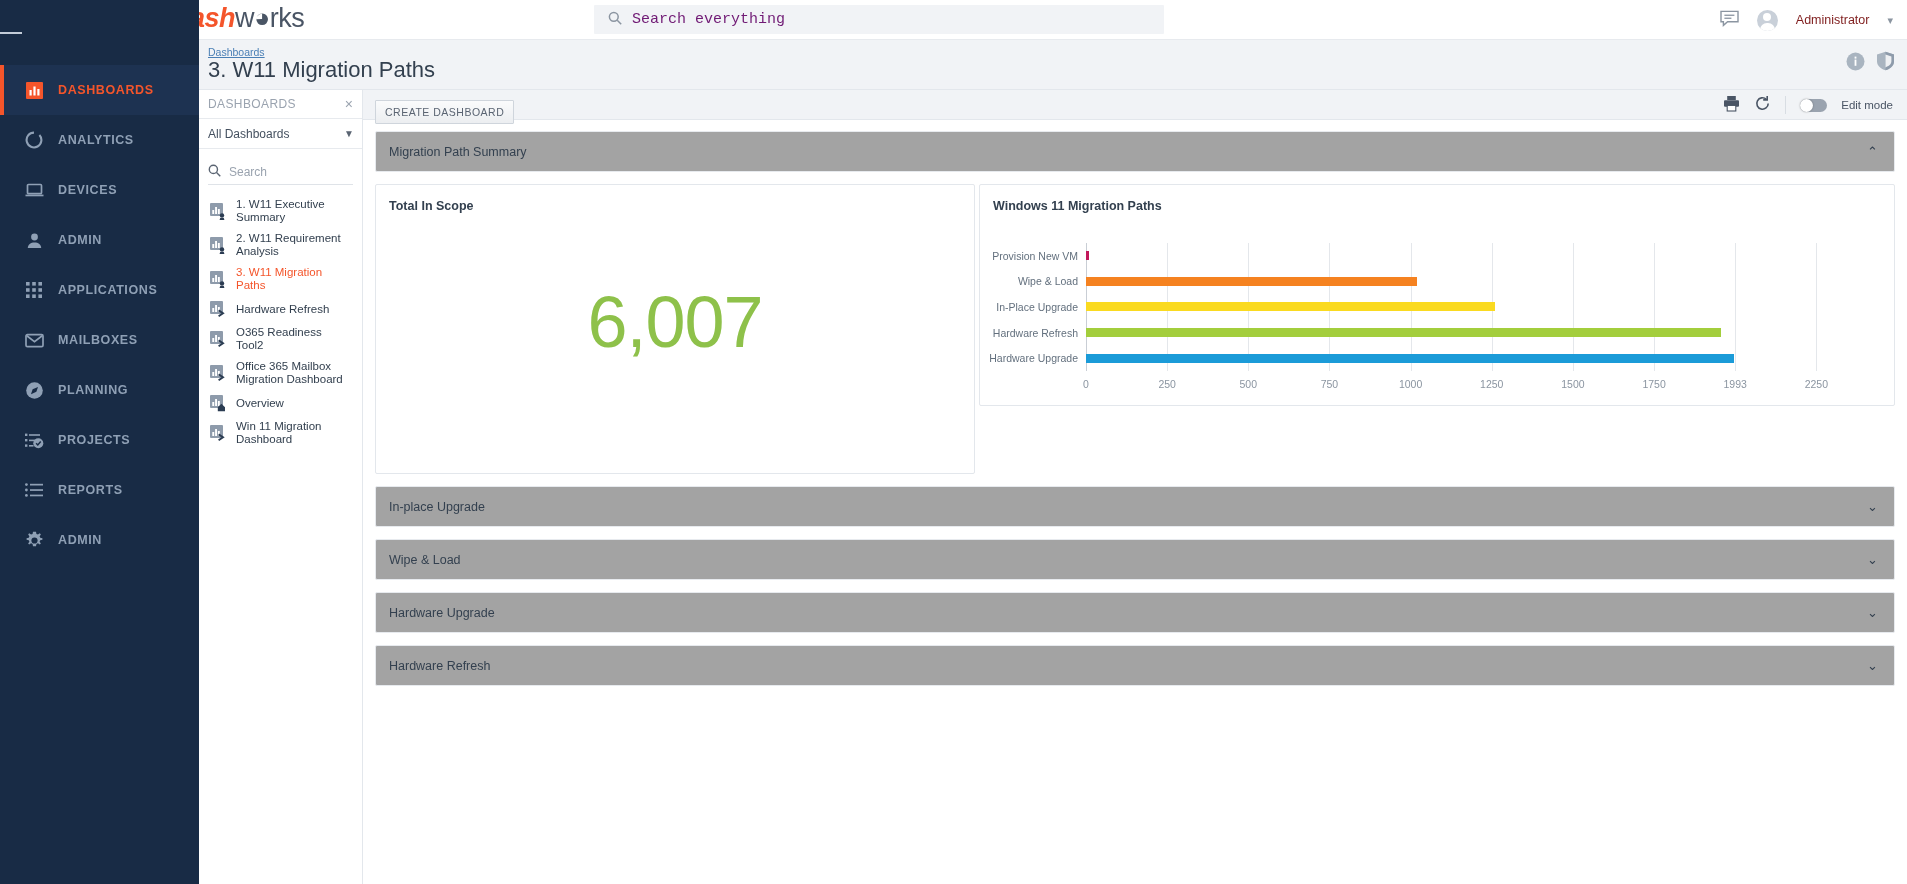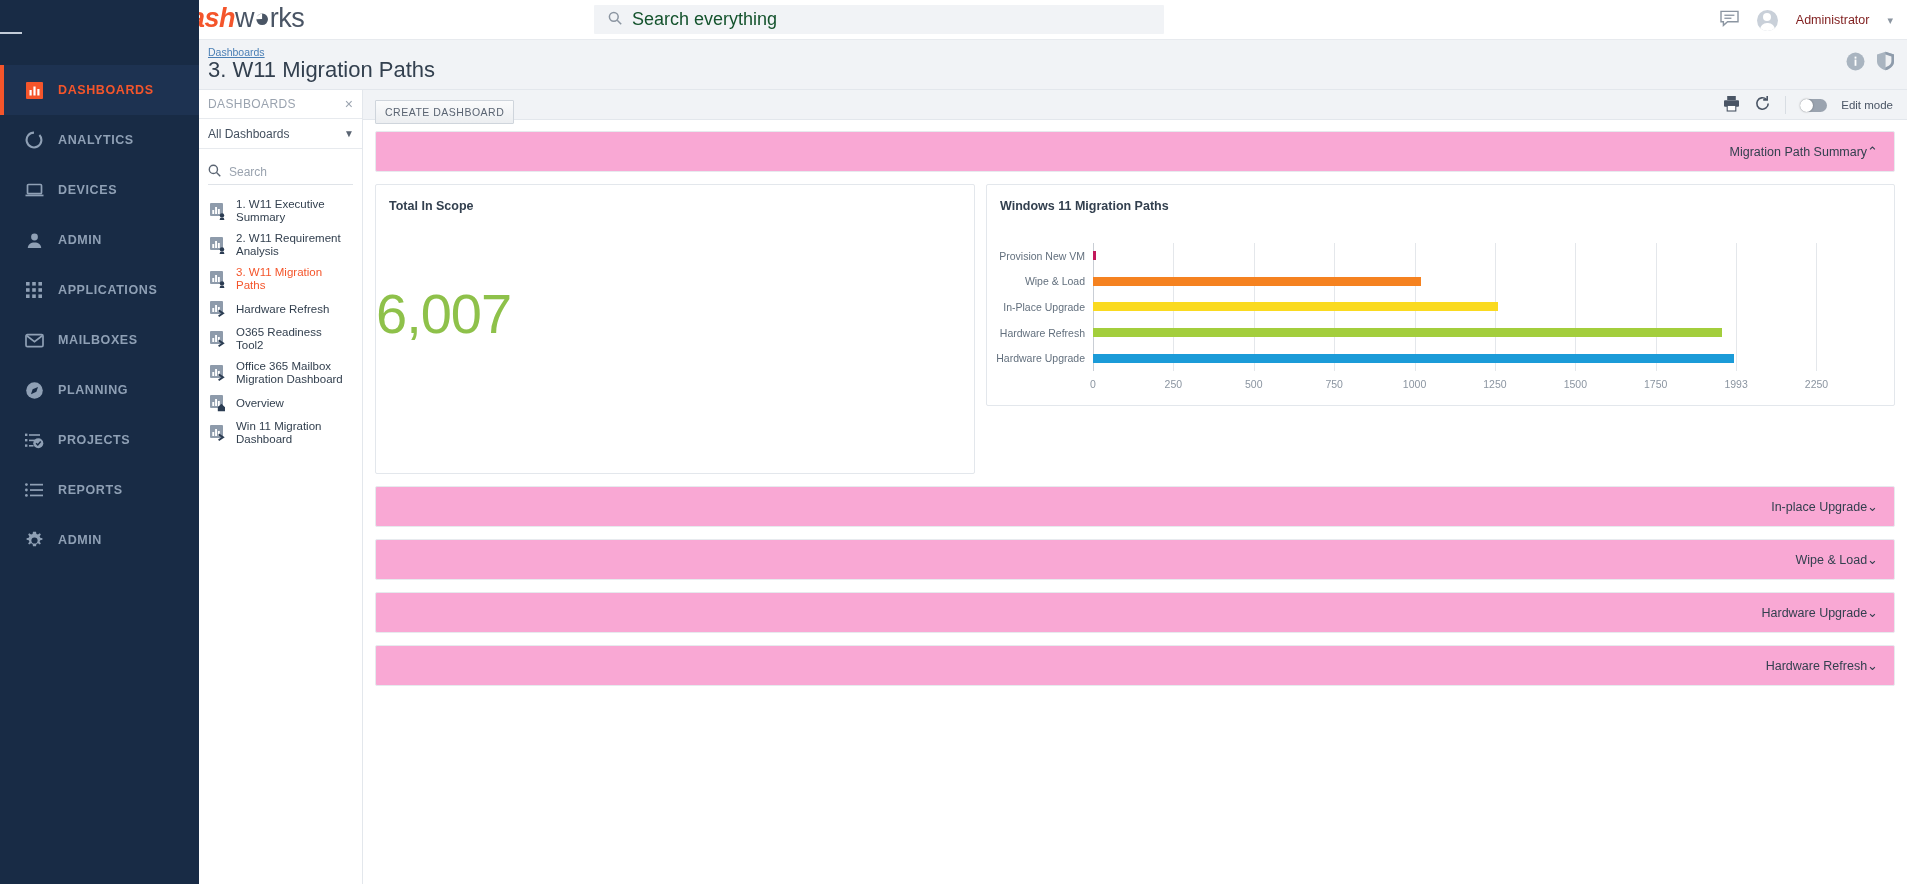--- a/index.html
+++ b/index.html
@@ -53,21 +53,21 @@
     font-size: 27px; font-weight: bold; letter-spacing:-.5px;
   }
   #brand .dash { color:#f4552b; font-style: italic; font-weight: 900; }
   #brand .works { color:#4a5565; font-weight:500; }
   #brand .gl { color:#4a5565; }
   #searchwrap {
     position:absolute; left:395px; top:5px; width:570px; height:29px;
     background:#f1f3f6; display:flex; align-items:center; padding-left:14px;
     gap:10px; border-radius:1px; cursor:text;
   }
-  #searchwrap .ph { color:#14532d; font-size:18px; }
+  #searchwrap .ph { color:#701a75; font-size:15px;font-family:Liberation Mono, monospace; }
   #topright {
     position:absolute; right:14px; top:0; height:40px; display:flex; align-items:center; gap:18px;
   }
   #topright .uname { color:#7f1d1d; font-size:12.5px; }
   .avatar {
     width:21px; height:21px; border-radius:50%; background:#c9d0d9; position:relative; overflow:hidden;
   }
   .avatar::before { content:""; position:absolute; width:8px; height:8px; border-radius:50%; background:#fff; left:6.5px; top:3.5px; }
   .avatar::after { content:""; position:absolute; width:15px; height:9px; border-radius:7px 7px 0 0; background:#fff; left:3px; top:13px; }
 
@@ -134,35 +134,35 @@
   #toolright .sep { width:1px; height:18px; background:#d8dde3; }
   .toggle {
     width:27px; height:13px; border-radius:7px; background:#9aa3af; position:relative; cursor:pointer;
   }
   .toggle .knob { position:absolute; width:13px; height:13px; border-radius:50%; background:#fff; left:0; top:0; box-shadow:0 0 2px rgba(0,0,0,.35); }
   #toolright .emlabel { font-size:11.5px; color:#4a5565; }
 
   #scroller { flex:1; overflow:hidden; padding:11px 12px 0 12px; }
 
   .section {
-    background:#f9a8d4; border:1px solid #e7eaee; border-radius:2px;
-    height:41px; display:flex; align-items:center; justify-content:flex-end;
+    background:#a3a3a3; border:1px solid #e7eaee; border-radius:2px;
+    height:41px; display:flex; align-items:center; justify-content:space-between;
     padding:0 16px 0 13px; margin-bottom:12px; cursor:pointer;
   }
   .section .stitle { font-size:12.5px; color:#33404f; }
   .chev { color:#33404f; font-size:13px; line-height:1; }
 
-  .cardrow { display:flex; gap:11px; margin-bottom:12px; }
+  .cardrow { display:flex; gap:4px; margin-bottom:12px; }
   .card { background:#fff; border:1px solid #e3e7ec; border-radius:2px; }
   #card-total { width:600px; min-width:600px; height:290px; position:relative; }
   #card-chart { flex:1; height:222px; position:relative; }
   .cardtitle { position:absolute; left:13px; top:14px; font-size:12.5px; color:#33404f; font-weight:bold; }
   #bignum {
-    position:absolute; left:0; right:0; top:96px; text-align:left;
-    font-size:56px; color:#8ec14a; font-weight:300; letter-spacing:-1px;
+    position:absolute; left:0; right:0; top:96px; text-align:center;
+    font-size:72px; color:#8ec14a; font-weight:300; letter-spacing:-1px;
   }
 
   
   #chartarea { position:absolute; left:0; top:42px; right:8px; bottom:4px; }
   #plot { position:absolute; left:106px; right:56px; top:16px; bottom:30px; }
   .gridline { position:absolute; top:0; bottom:0; width:1px; background:#e4e7eb; }
   .gridline.zero { background:#c9ced5; }
   .rowband { position:absolute; left:0; right:0; height:19.4%; display:flex; align-items:center; }
   .bar { height:9px; position:absolute; left:0; }
   .ylab {

